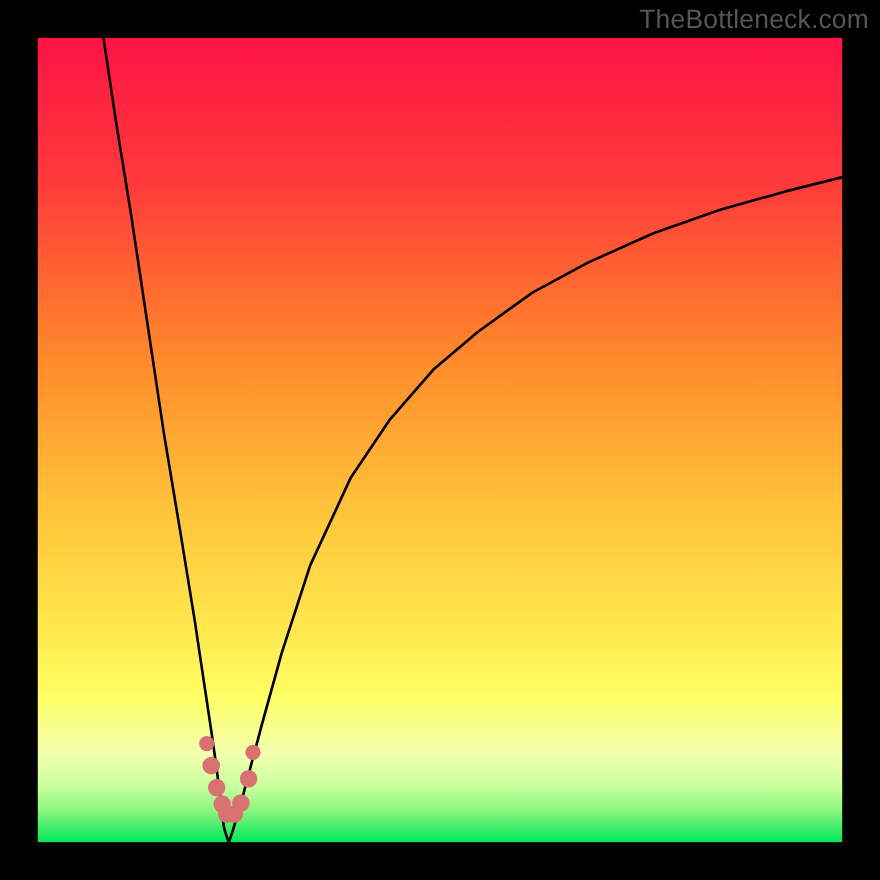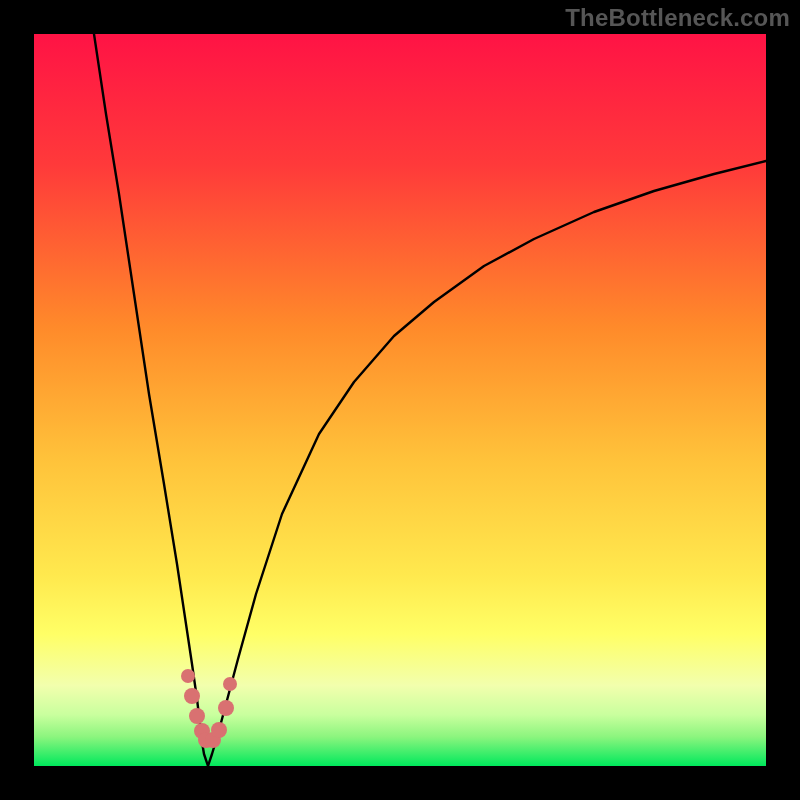--- a/index.html
+++ b/index.html
@@ -19,21 +19,21 @@
     overflow: hidden;
   }
   .attribution {
     position: absolute;
     top: 4px;
     right: 10px;
     font-family: Arial, Helvetica, sans-serif;
     font-size: 24px;
     color: #565656;
     letter-spacing: 0.2px;
-    font-weight: 700;
+    font-weight: 400;
   }
   svg {
     display: block;
     width: 732px;
     height: 732px;
   }
 </style>
 </head>
 <body>
 

